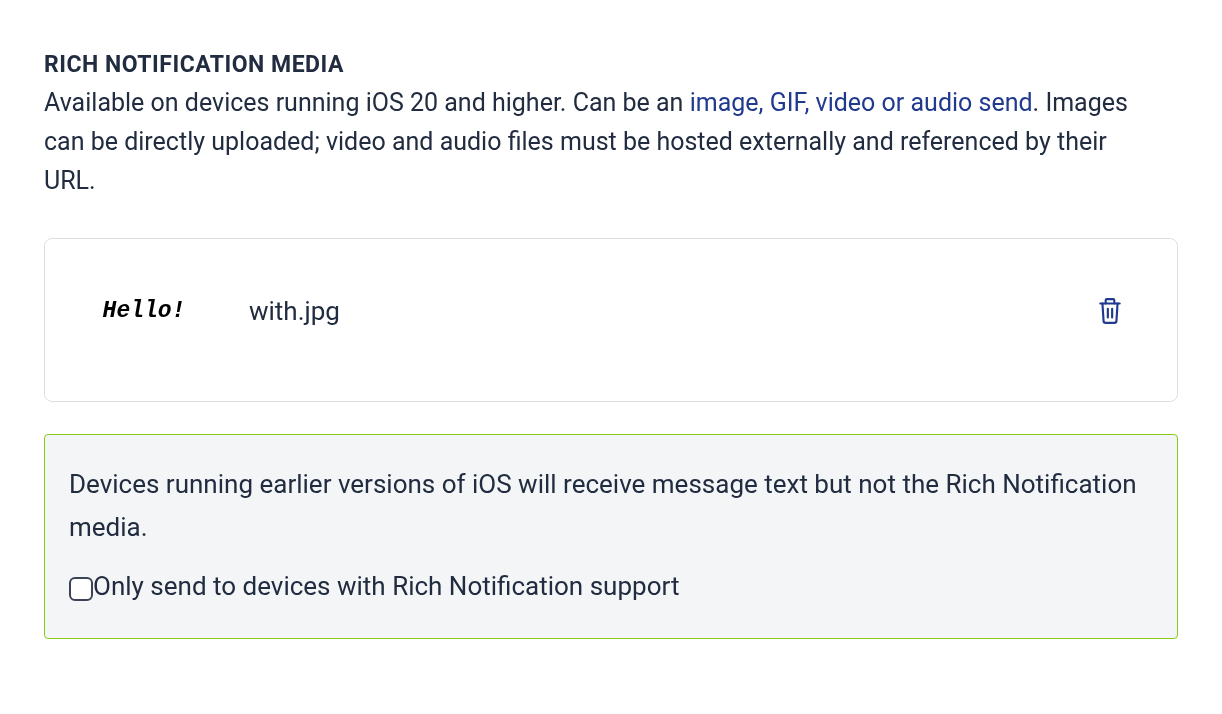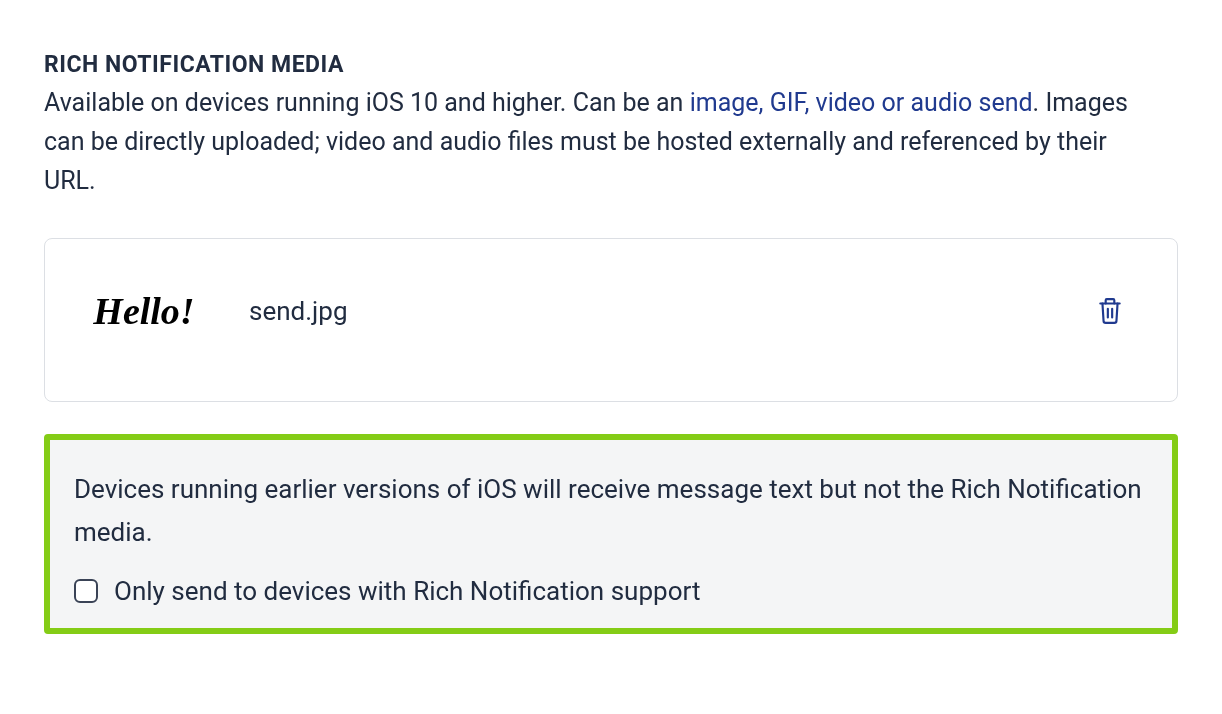--- a/index.html
+++ b/index.html
@@ -46,22 +46,22 @@
     .thumbnail {
       width: 102px;
       height: 60px;
       display: flex;
       align-items: center;
       justify-content: center;
       margin-right: 54px;
       flex-shrink: 0;
     }
     .thumbnail-text {
-      font-family: Liberation Serif, serif;
-      font-size: 38px;
+      font-family: Liberation Mono, monospace;
+      font-size: 23px;
       font-weight: 700;
       color: #000;
       font-style: italic;
     }
     .filename {
       font-size: 26px;
       color: #212c40;
       flex: 1;
     }
     .delete-btn {
@@ -70,34 +70,33 @@
       cursor: pointer;
       padding: 6px;
       color: #203a8f;
       display: flex;
       align-items: center;
       justify-content: center;
     }
     .info-box {
       margin-top: 32px;
       background: #f4f5f6;
-      border: 6px solid #84cc16;
+      border: 1px solid #84cc16;
       border-radius: 4px;
-      padding: 28px 24px 22px 24px;
+      padding: 28px 24px 37px 24px;
     }
     .info-text {
       font-size: 26px;
       line-height: 1.65;
       color: #212c40;
       margin-bottom: 22px;
     }
     .checkbox-row {
       display: flex;
-      align-items: center;
-      gap: 16px;
+      align-items: flex-end;
     }
     .checkbox {
       width: 24px;
       height: 24px;
       border: 2.5px solid #3a4356;
       border-radius: 6px;
       background: #ffffff;
       cursor: pointer;
       flex-shrink: 0;
     }
@@ -106,28 +105,28 @@
       color: #212c40;
       cursor: pointer;
     }
   </style>
 </head>
 <body>
 
 <h2 class="section-title">RICH NOTIFICATION MEDIA</h2>
 
 <p class="description">
-  <span>Available on devices running iOS 10 and higher. Can be an </span><a href="#" class="link">image, GIF, video or audio send</a><span>. Images can be directly uploaded; video and audio files must be hosted externally and referenced by their URL.</span>
+  <span>Available on devices running iOS 20 and higher. Can be an </span><a href="#" class="link">image, GIF, video or audio send</a><span>. Images can be directly uploaded; video and audio files must be hosted externally and referenced by their URL.</span>
 </p>
 
 <div class="media-card">
   <div class="thumbnail">
     <span class="thumbnail-text">Hello!</span>
   </div>
-  <div class="filename">send.jpg</div>
+  <div class="filename">with.jpg</div>
   <button class="delete-btn" aria-label="Delete media">
     <svg width="26" height="28" viewBox="0 0 24 26" fill="none" stroke="#203a8f" stroke-width="2" stroke-linecap="round" stroke-linejoin="round">
       <path d="M3 6h18"></path>
       <path d="M19 6l-1 16a2 2 0 0 1-2 2H8a2 2 0 0 1-2-2L5 6"></path>
       <path d="M8 6V3a1 1 0 0 1 1-1h6a1 1 0 0 1 1 1v3"></path>
       <line x1="10" y1="11" x2="10" y2="19"></line>
       <line x1="14" y1="11" x2="14" y2="19"></line>
     </svg>
   </button>
 </div>

